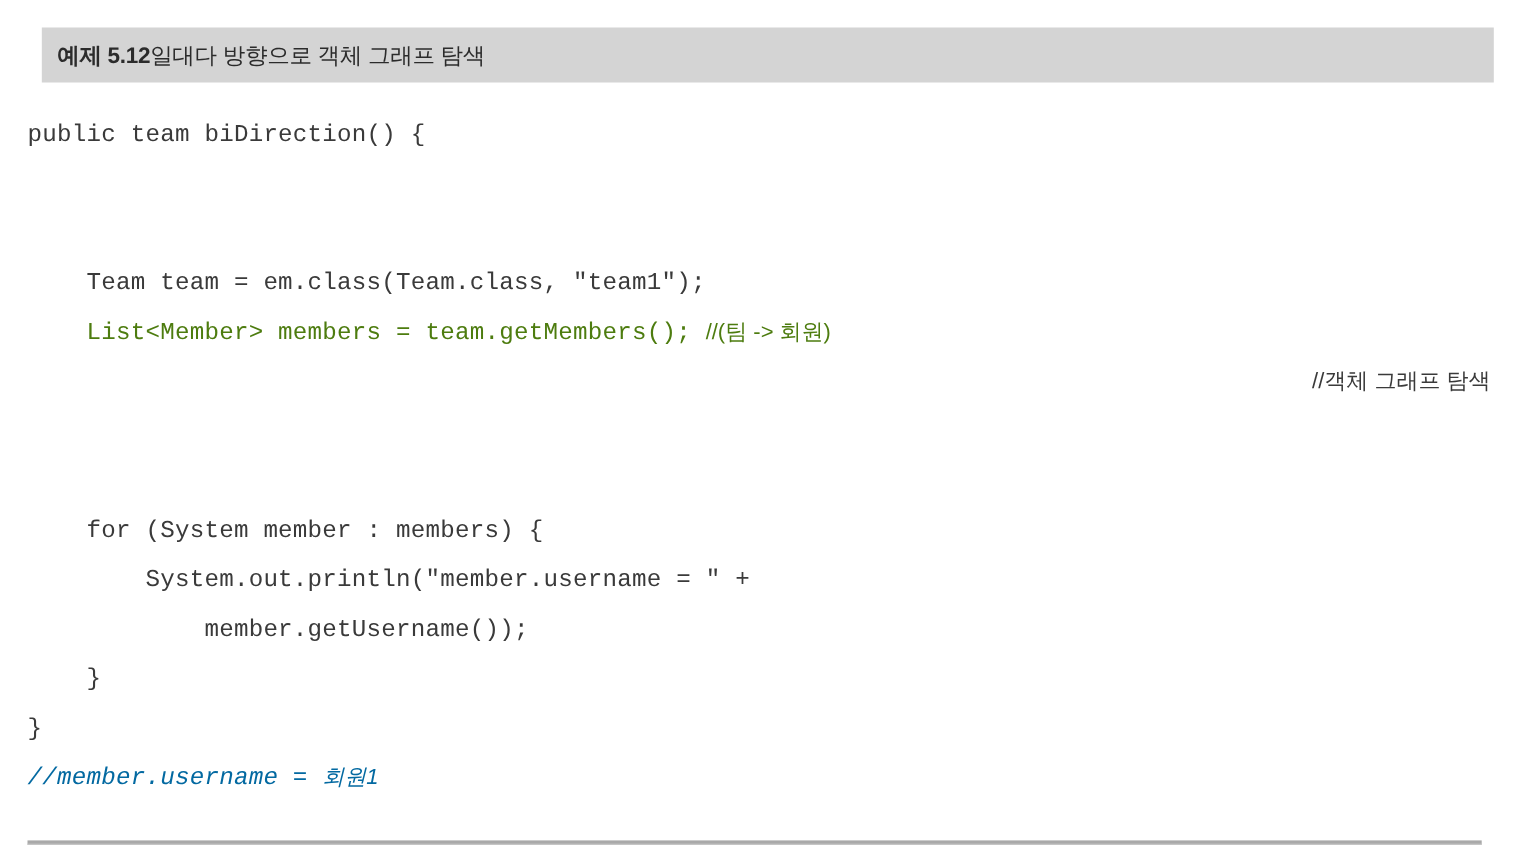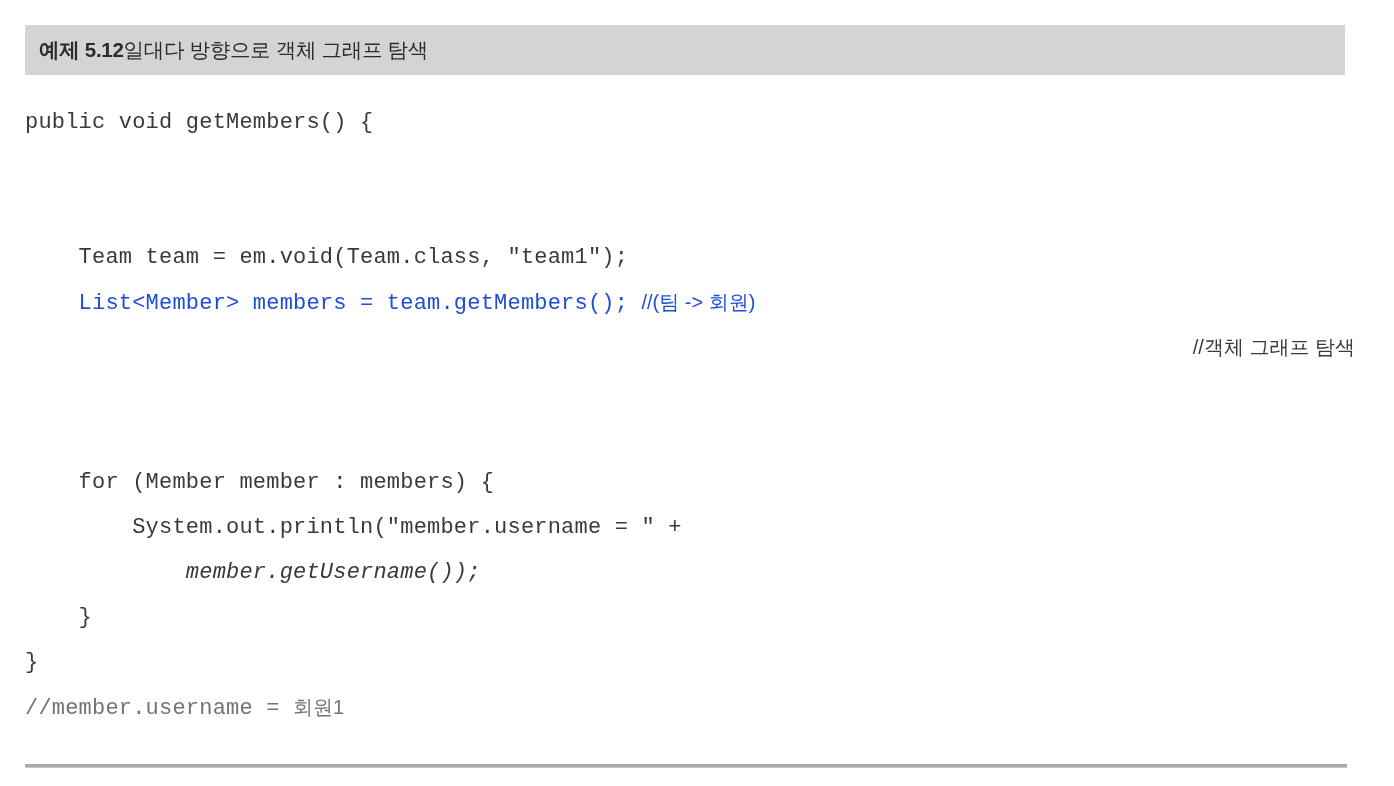--- a/index.html
+++ b/index.html
@@ -11,21 +11,21 @@
     width: 1394px;
     height: 786px;
     position: relative;
     font-family: "Liberation Serif", "DejaVu Serif", serif;
     overflow: hidden;
   }
 
   
   #caption-bar {
     position: absolute;
-    left: 25px;
+    left: 38px;
     top: 25px;
     width: 1320px;
     height: 50px;
     background: #d4d4d4;
     display: flex;
     align-items: center;
     box-sizing: border-box;
     padding-left: 14px;
   }
   #caption-number {
@@ -84,30 +84,30 @@
 </style>
 </head>
 <body>
 
 <div id="caption-bar" style="background: rgb(212, 212, 212);">
   <span id="caption-number">예제 5.12</span>
   <span id="caption-title">일대다 방향으로 객체 그래프 탐색</span>
 </div>
 
 <div id="code-block">
-    <div class="code-line" style="color: rgb(58, 58, 58);"><span>public void getMembers() {</span></div>
+    <div class="code-line" style="color: rgb(58, 58, 58);"><span>public team biDirection() {</span></div>
     <div class="code-line blank" style="color: rgb(58, 58, 58);"><span>&nbsp;</span></div>
     <div class="code-line blank" style="color: rgb(58, 58, 58);"><span>&nbsp;</span></div>
-    <div class="code-line" style="color: rgb(58, 58, 58);"><span>    Team team = em.void(Team.class, "team1");</span></div>
-    <div class="code-line" style="color: #1d4ed8;"><span>    List&lt;Member&gt; members = team.getMembers(); </span><span class="kr">//(팀 -&gt; 회원)</span></div>
+    <div class="code-line" style="color: rgb(58, 58, 58);"><span>    Team team = em.class(Team.class, "team1");</span></div>
+    <div class="code-line" style="color: #4d7c0f;"><span>    List&lt;Member&gt; members = team.getMembers(); </span><span class="kr">//(팀 -&gt; 회원)</span></div>
     <div class="code-line" style="color: rgb(58, 58, 58); text-align: right;"><span>                                                   </span><span class="kr">//객체 그래프 탐색</span></div>
     <div class="code-line blank" style="color: rgb(58, 58, 58);"><span>&nbsp;</span></div>
     <div class="code-line blank" style="color: rgb(58, 58, 58);"><span>&nbsp;</span></div>
-    <div class="code-line" style="color: rgb(58, 58, 58);"><span>    for (Member member : members) {</span></div>
+    <div class="code-line" style="color: rgb(58, 58, 58);"><span>    for (System member : members) {</span></div>
     <div class="code-line" style="color: rgb(58, 58, 58);"><span>        System.out.println("member.username = " +</span></div>
-    <div class="code-line" style="color: rgb(58, 58, 58); font-style: italic;"><span>            member.getUsername());</span></div>
+    <div class="code-line" style="color: rgb(58, 58, 58);"><span>            member.getUsername());</span></div>
     <div class="code-line" style="color: rgb(58, 58, 58);"><span>    }</span></div>
     <div class="code-line" style="color: rgb(58, 58, 58);"><span>}</span></div>
-    <div class="code-line" style="color: #737373;"><span>//member.username = </span><span class="kr">회원1</span></div>
+    <div class="code-line" style="color: #0369a1; font-style: italic;"><span>//member.username = </span><span class="kr">회원1</span></div>
     <div class="code-line" style="color: rgb(58, 58, 58);"></div>
   </div>
 
 <div id="bottom-rule" style="background: rgb(169, 169, 169);"></div>
 
 </body></html>

